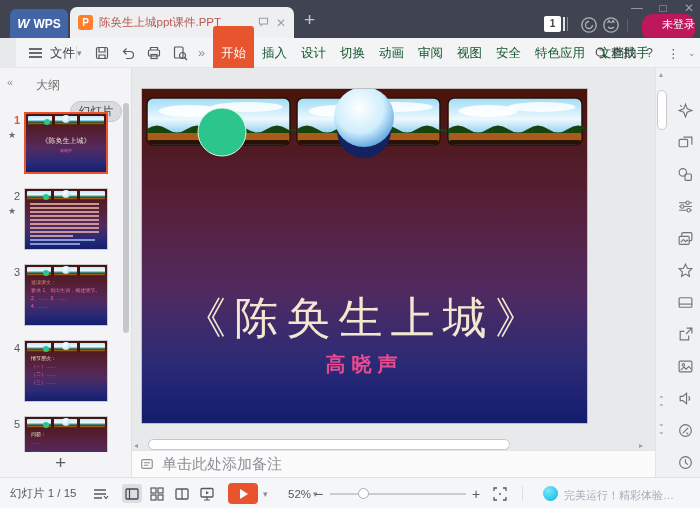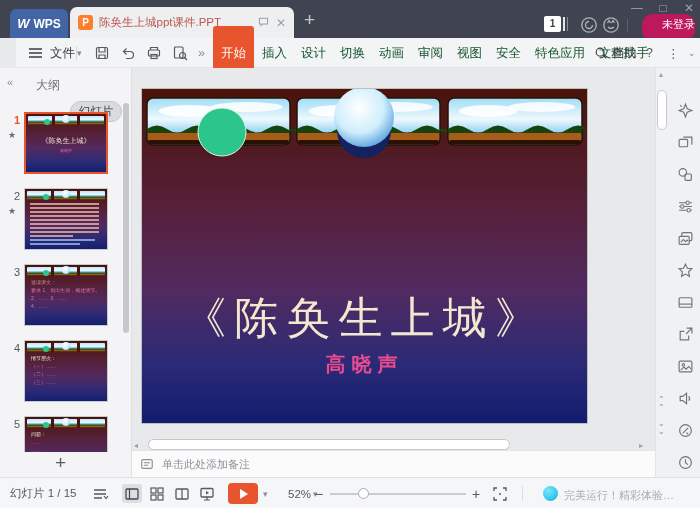--- a/index.html
+++ b/index.html
@@ -64,21 +64,21 @@
 
   
   .main { left:132px; top:68px; width:523px; height:409px; background:#e8e9eb; }
   .slide { position:absolute; left:10px; top:21px; width:445px; height:334px; background:linear-gradient(180deg,#4a140b 0%,#56203a 35%,#522a60 60%,#2c2a76 82%,#121d6e 100%); box-shadow:0 0 0 1px rgba(0,0,0,.18); }
   .slide-title { position:absolute; left:0; top:200px; width:100%; text-align:center; font-family:"Liberation Serif","DejaVu Serif",serif; font-size:44px; letter-spacing:8px; color:#f2e8d0; white-space:nowrap; }
   .slide-author { position:absolute; left:0; top:262px; width:100%; text-align:center; font-family:"Liberation Serif","DejaVu Serif",serif; font-weight:bold; font-size:20px; letter-spacing:6px; color:#e84b8e; }
   .hscroll { position:absolute; left:2px; top:371px; width:513px; height:12px; }
   .hs-arrow { position:absolute; top:2px; color:#9ba0a8; font-size:8px; }
   .hs-handle { position:absolute; left:14px; top:0; width:362px; height:11px; background:#fff; border:1px solid #c3c6ca; border-radius:6px; }
   .notesbar { position:absolute; left:0; top:382px; width:523px; height:27px; background:#fbfbfc; border-top:1px solid #e3e4e7; display:flex; align-items:center; gap:8px; padding:0 8px; }
-  .notes-text { color:#8b9096; font-size:11px; }
+  .notes-text { color:#8b9096; font-size:15px; }
 
   
   .rail { left:655px; top:68px; width:45px; height:409px; background:#f0f1f3; border-left:1px solid #e2e3e6; }
   .vscroll-arrow { position:absolute; left:3px; top:2px; color:#9ba0a8; font-size:8px; }
   .vscroll-handle { position:absolute; left:1px; top:22px; width:10px; height:40px; background:#fff; border:1px solid #c6c9cd; border-radius:5px; }
   .rail-icons { position:absolute; left:20px; top:34px; width:18px; display:flex; flex-direction:column; gap:15px; align-items:center; }
   .rail-icons svg { display:block; }
   .pag { position:absolute; left:2px; color:#8a8e95; font-size:8px; line-height:8px; letter-spacing:-1px; }
 
   

